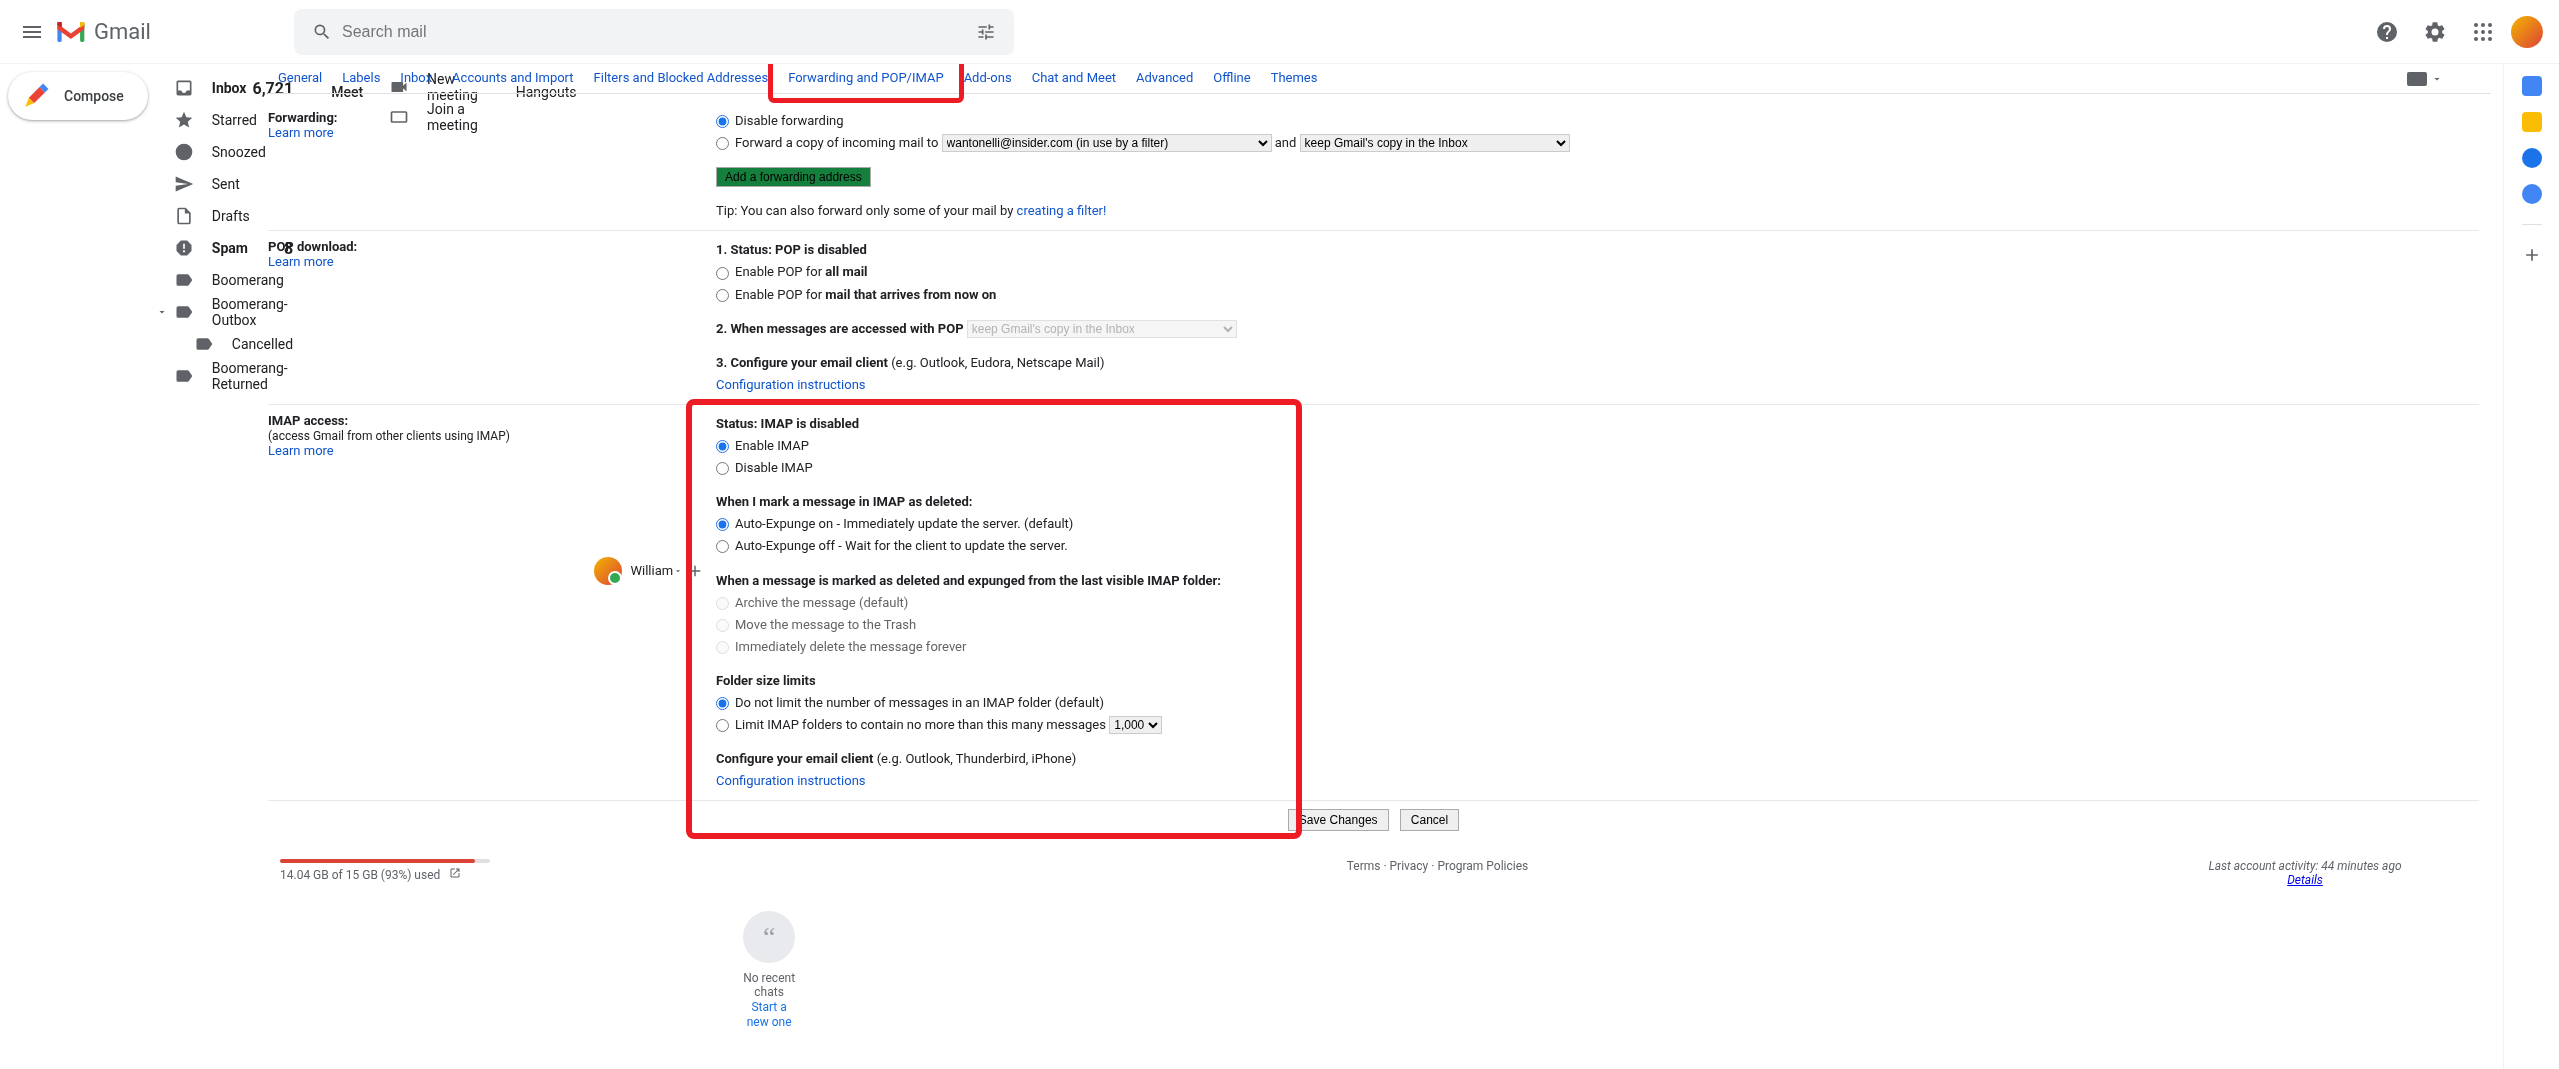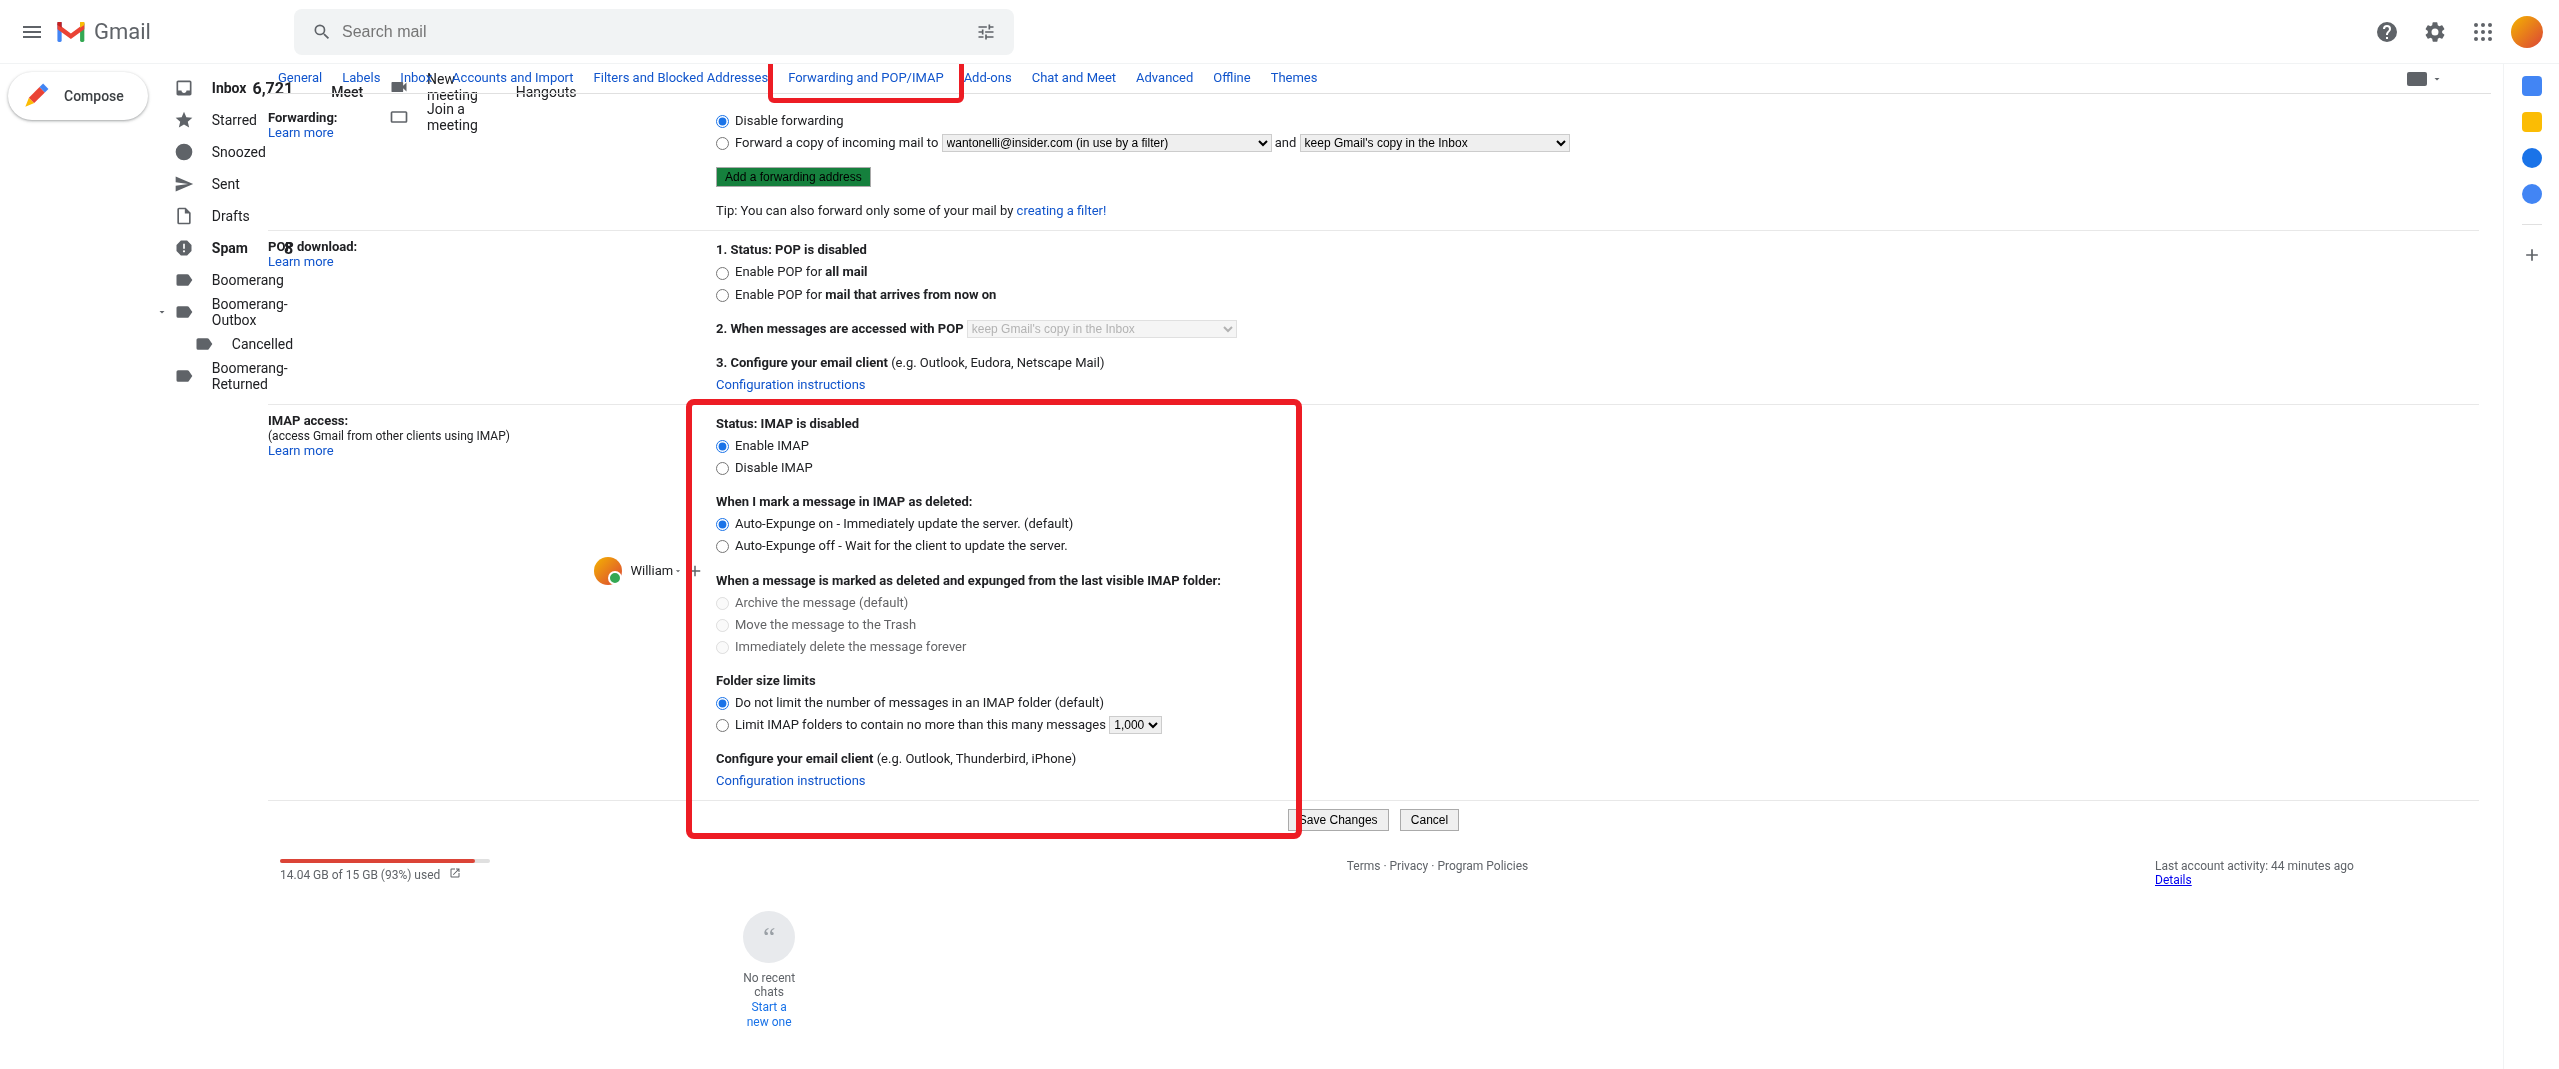--- a/index.html
+++ b/index.html
@@ -75,21 +75,21 @@
 .row-body .block:last-child { margin-bottom:0; }
 .disabled-radio { opacity:0.7; }
 .actions { text-align:center; padding:8px 0 20px; }
 .actions button { font-size:12px; padding:3px 10px; margin:0 4px; border:1px solid #aaa; background:#efefef; cursor:pointer; }
 .footer { display:flex; padding: 8px 24px 24px 12px; font-size:12px; color:#5f6368; }
 .footer .storage { flex:0 0 440px; }
 .footer .storage-bar { width:210px; height:4px; background:#e0e0e0; border-radius:2px; margin-bottom:4px; position:relative; }
 .footer .storage-bar::before { content:''; position:absolute; left:0; top:0; bottom:0; width:93%; background:#db4437; border-radius:2px; }
 .footer .links { flex:1; text-align:center; }
 .footer .links a { color:#5f6368; text-decoration:none; }
-.footer .activity { flex:0 0 300px; text-align:left; }
+.footer .activity { flex:0 0 300px; text-align:center;font-style:italic; }
 .footer a.open { margin-left:6px; }
 .right-panel { width:56px; border-left:1px solid #f1f3f4; display:flex; flex-direction:column; align-items:center; padding-top:12px; gap:16px; }
 .rp-icon { width:20px; height:20px; border-radius:4px; cursor:pointer; }
 .rp-cal { background:#4285f4; }
 .rp-keep { background:#fbbc04; }
 .rp-tasks { background:#1a73e8; border-radius:50%; }
 .rp-contacts { background:#4285f4; border-radius:50%; }
 .rp-sep { width:20px; height:1px; background:#e0e0e0; margin:4px 0; }
 .rp-plus svg { width:20px; height:20px; fill:#5f6368; }
 .imap-overlay { position:absolute; border:6px solid #ed1c24; border-radius:8px; pointer-events:none; }

